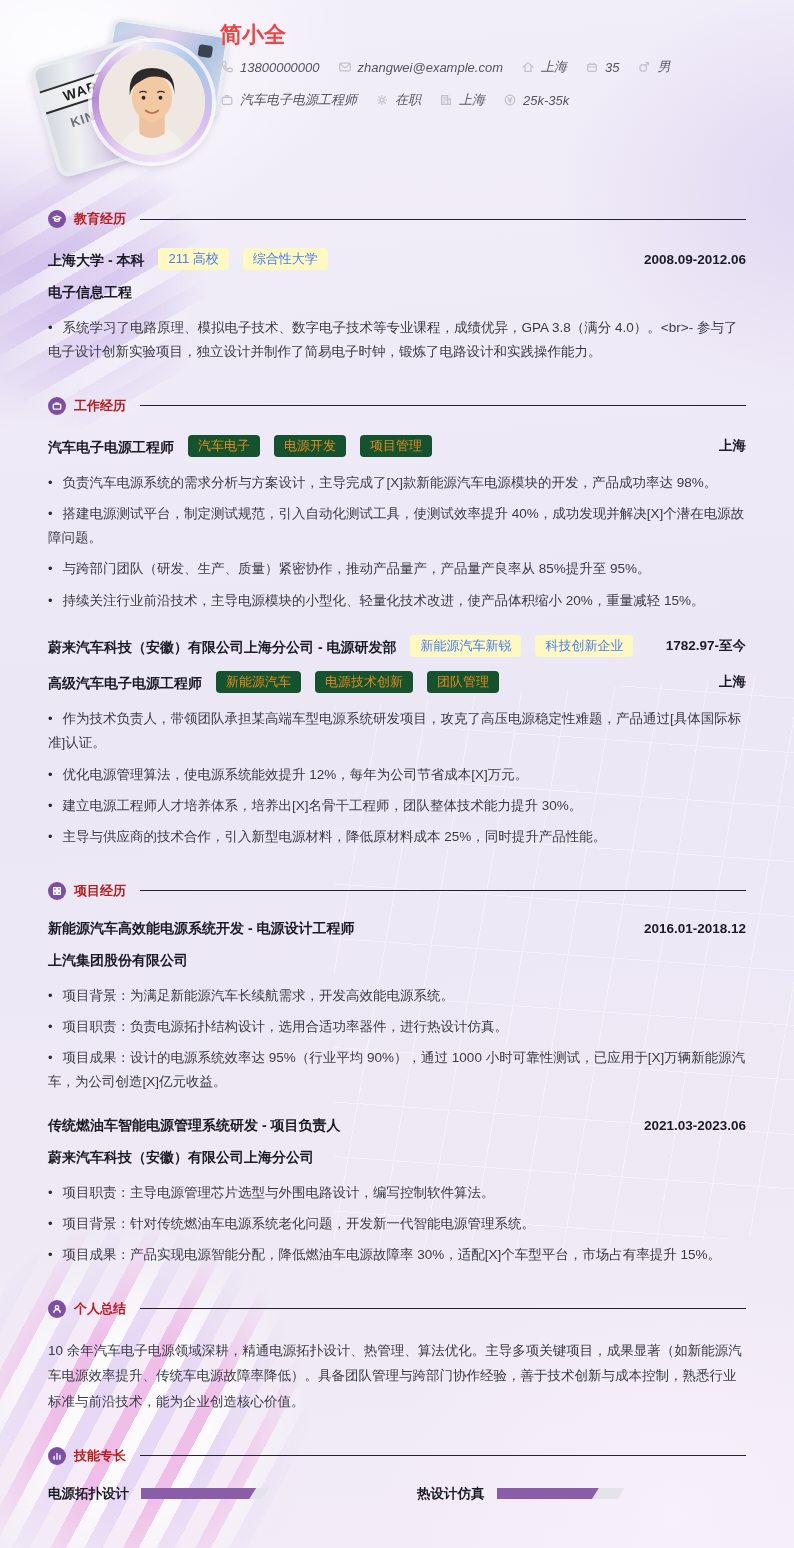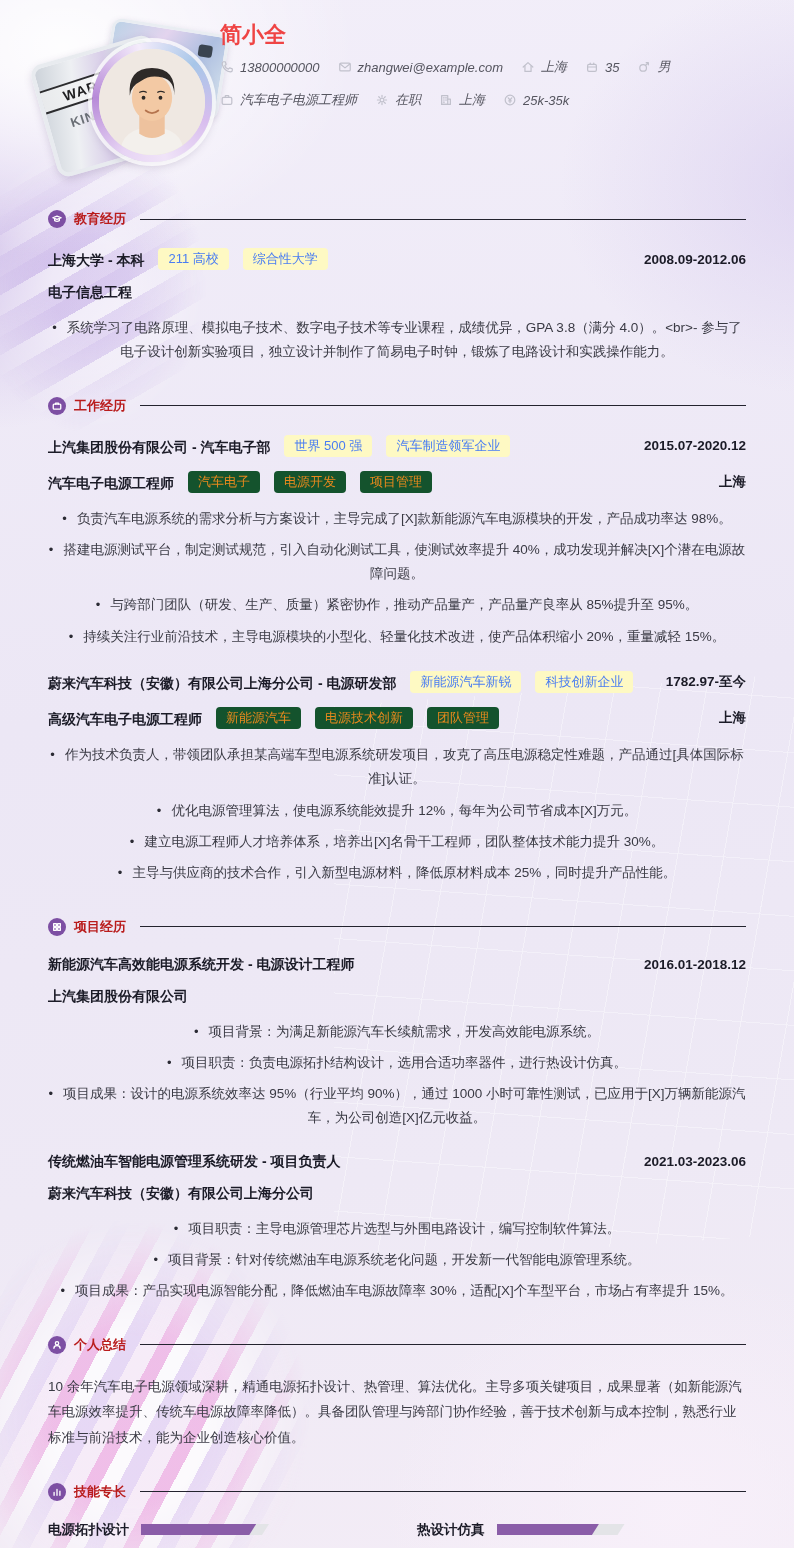--- a/index.html
+++ b/index.html
@@ -104,21 +104,21 @@
   .item-strong { font-size:14px; font-weight:bold; color:#1b1b27; white-space:nowrap; }
   .date { font-size:13.5px; font-weight:bold; color:#1b1b27; white-space:nowrap; }
   .tag-blue {
     margin-left:14px; font-size:13px; color:#4a7df2; background:#fef9c3;
     padding:2px 10px; border-radius:4px; white-space:nowrap;
   }
   .tag-orange {
     margin-left:14px; font-size:13px; color:#e8891d; background:#14532d;
     padding:2px 10px; border-radius:4px; white-space:nowrap; font-weight:500;
   }
-  .bullets { margin-top:2px;text-align:center; }
+  .bullets { margin-top:2px; }
   .bullet { font-size:13.5px; line-height:1.8; color:#3a3a44; margin-bottom:7px; }
   .bullet::before { content:"•"; color:#2a2a33; margin-right:10px; font-size:13px; }
   .job-block, .proj-block { margin-bottom:22px; }
   .summary-text { font-size:13.5px; line-height:1.9; color:#3a3a44; }
 
   
   .skills-grid { display:grid; grid-template-columns:1fr 1fr; row-gap:24px; column-gap:40px; margin-top:4px; }
   .skill { display:flex; align-items:center; }
   .skill-name { font-size:13.5px; font-weight:bold; color:#1b1b27; margin-right:12px; white-space:nowrap; }
   .skill-bar { width:128px; height:11px; background:#e3e4e7; clip-path:polygon(0 0,100% 0,calc(100% - 7px) 100%,0 100%); }
@@ -267,28 +267,20 @@
             <path d="M4.3 3.8 L4.3 2.5 L7.7 2.5 L7.7 3.8"></path>
           </svg>
       </span>
       <span class="sec-title">工作经历</span>
       <span class="sec-line"></span>
     </div>
 
     <div class="job-block">
       <div class="row-between">
         <span class="row-left">
-          <span class="item-strong">上汽集团股份有限公司 - 汽车电子部</span>
-          <span class="tag-blue">世界 500 强</span>
-          <span class="tag-blue">汽车制造领军企业</span>
-        </span>
-        <span class="date">2015.07-2020.12</span>
-      </div>
-      <div class="row-between">
-        <span class="row-left">
           <span class="item-strong">汽车电子电源工程师</span>
           <span class="tag-orange">汽车电子</span>
           <span class="tag-orange">电源开发</span>
           <span class="tag-orange">项目管理</span>
         </span>
         <span class="date">上海</span>
       </div>
       <div class="bullets">
         <p class="bullet">负责汽车电源系统的需求分析与方案设计，主导完成了[X]款新能源汽车电源模块的开发，产品成功率达 98%。</p>
         <p class="bullet">搭建电源测试平台，制定测试规范，引入自动化测试工具，使测试效率提升 40%，成功发现并解决[X]个潜在电源故障问题。</p>

